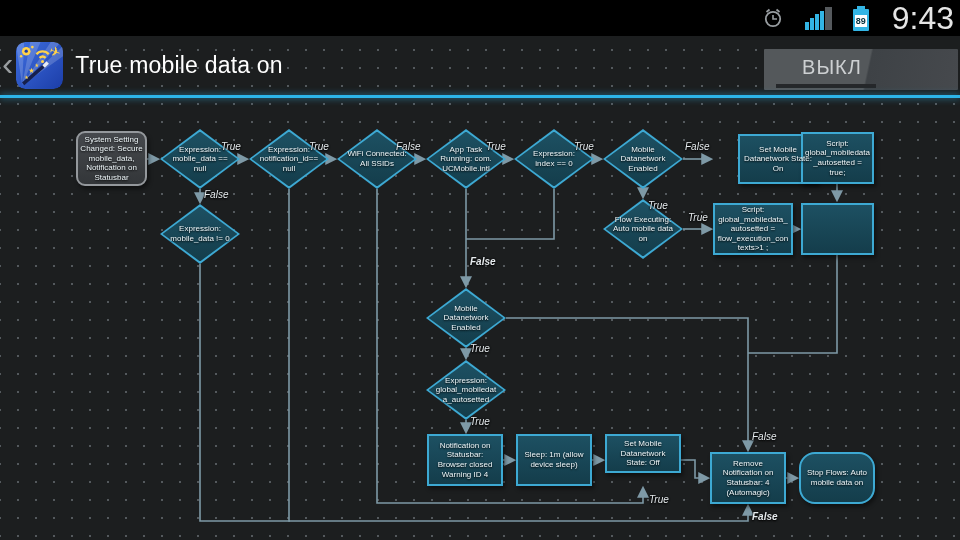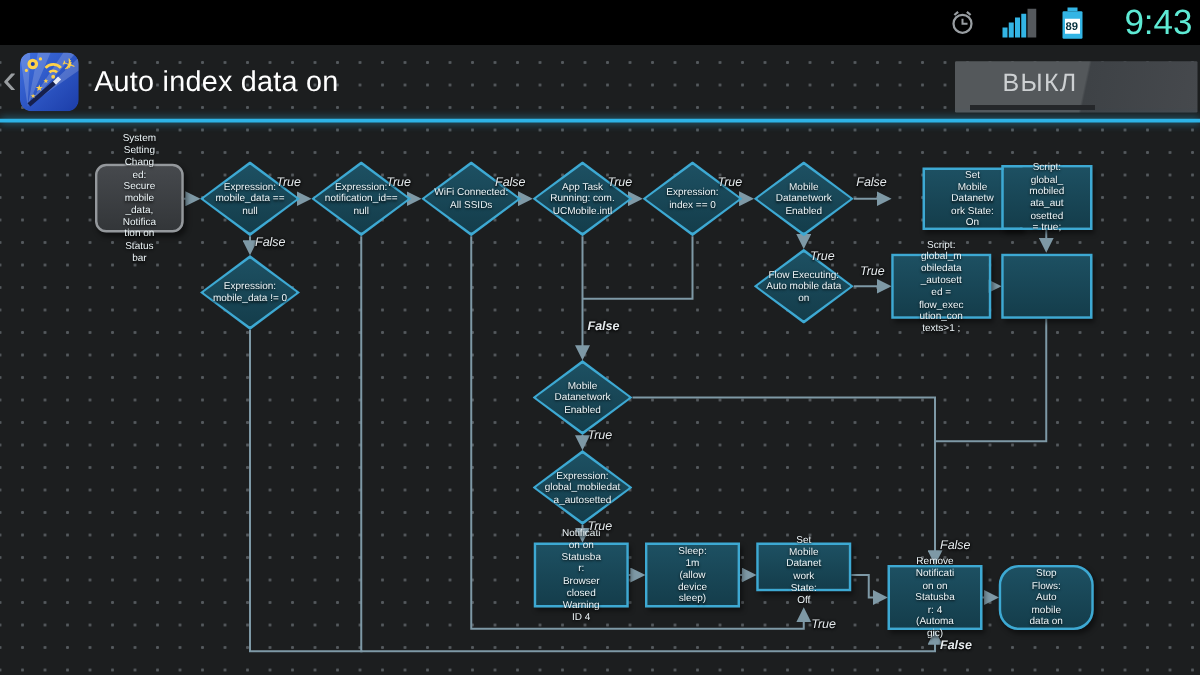--- a/index.html
+++ b/index.html
@@ -14,21 +14,21 @@
               display:flex;align-items:center;justify-content:flex-end;gap:21px;padding-right:6px;
               box-sizing:border-box;z-index:20;}
   .sig{display:flex;align-items:flex-end;gap:1px;height:24px;}
   .sig i{display:block;width:4px;background:#33b5e5;}
   .sig i.dim{background:#55595d;width:7px;}
   .battery{position:relative;width:16px;height:25px;}
   .battery .nub{position:absolute;left:4px;top:0;width:8px;height:3px;background:#33b5e5;}
   .battery .body{position:absolute;left:0;top:3px;right:0;bottom:0;background:#33b5e5;border-radius:1px;}
   .battery .pct{position:absolute;left:2px;top:9px;width:12px;height:12px;background:#fff;
                 font-size:9px;font-weight:bold;color:#06303d;display:flex;align-items:center;justify-content:center;}
-  .clock-time{color:#5eead4;font-size:28px;line-height:36px;margin-left:13px;}
+  .clock-time{color:#e5e5e5;font-size:32px;line-height:36px;margin-left:2px;}
   
   .action-bar{position:absolute;left:0;top:36px;width:960px;height:59px;display:flex;align-items:center;z-index:15;}
   .back-chevron{color:#9a9ea1;font-size:34px;line-height:50px;padding:0 1px 6px 2px;cursor:pointer;}
   .app-icon{width:47px;height:47px;margin:0 12px 0 2px;border-radius:9px;flex:0 0 auto;}
   .ab-title{color:#fff;font-size:23px;letter-spacing:.2px;white-space:nowrap;}
   .flow-toggle{position:absolute;right:2px;top:13px;width:194px;height:41px;cursor:pointer;
      background:linear-gradient(102deg,#54585b 0%,#54585b 53%,#3e4246 54%,#46494d 100%);
      border-radius:1px;}
   .flow-toggle .t-label{position:absolute;left:28px;top:7px;width:80px;text-align:center;
      color:#cdd0d2;font-size:20px;letter-spacing:1px;}
@@ -43,21 +43,21 @@
   .edge-label{position:absolute;font-size:10px;color:#e6ebee;text-shadow:0 1px 2px #000,0 0 2px #000;z-index:6;white-space:nowrap;font-style:italic;}
   .edge-label.bold{font-weight:bold;}
   .node{position:absolute;box-sizing:border-box;box-shadow:2px 3px 4px rgba(0,0,0,.45);pointer-events:auto;cursor:pointer;}
   .node.action{border:2px solid #3da9d3;background:linear-gradient(180deg,#1d5062 0%,#143d4b 100%);}
   .node.trigger{border:2px solid #94989c;border-radius:9px;background:linear-gradient(180deg,#46494d 0%,#333639 100%);}
   .node.condition{box-shadow:none;}
   .dia-b,.dia-f{position:absolute;clip-path:polygon(50% 0,100% 50%,50% 100%,0 50%);}
   .dia-b{inset:0;background:#3da9d3;filter:drop-shadow(2px 3px 3px rgba(0,0,0,.45));}
   .dia-f{inset:2.6px;background:linear-gradient(180deg,#1d5062 0%,#143d4b 100%);}
   .node-label{position:absolute;inset:0;display:flex;align-items:center;justify-content:center;
-      text-align:center;font-size:8px;line-height:1.2;color:#eef6f9;padding:20px;
+      text-align:center;font-size:8px;line-height:1.2;color:#eef6f9;padding:2px;
       overflow-wrap:anywhere;text-shadow:0 1px 2px #000;z-index:4;}
   .node.condition .node-label{padding:5px 9px;}
 </style>
 </head>
 <body>
 
 <div class="screen">
 
   <div class="dots"></div>
 
@@ -239,20 +239,20 @@
           <circle cx="5" cy="14" r="1.2"></circle>
         <path d="M20 12 a8 8 0 0 1 12 0" fill="none" stroke="#ffd24a" stroke-width="2.2"></path>
         <path d="M23 15.5 a4.5 4.5 0 0 1 6 0" fill="none" stroke="#ffd24a" stroke-width="2.2"></path>
         <circle cx="26" cy="19" r="1.5"></circle>
         <text x="33" y="14" font-size="13" fill="#ffd24a" transform="rotate(20 38 9)">✈</text>
         <text x="12" y="30" font-size="7">★</text>
           <text x="18" y="24" font-size="5">★</text>
         <text x="8" y="36" font-size="5">★</text>
       </g>
     </svg>
-    <span class="ab-title">Auto index data on</span>
+    <span class="ab-title">True mobile data on</span>
     <div class="flow-toggle">
       <span class="t-label">ВЫКЛ</span>
     </div>
   </div>
   <div class="accent-line"></div>
 
 </div>
 
 </body></html>

